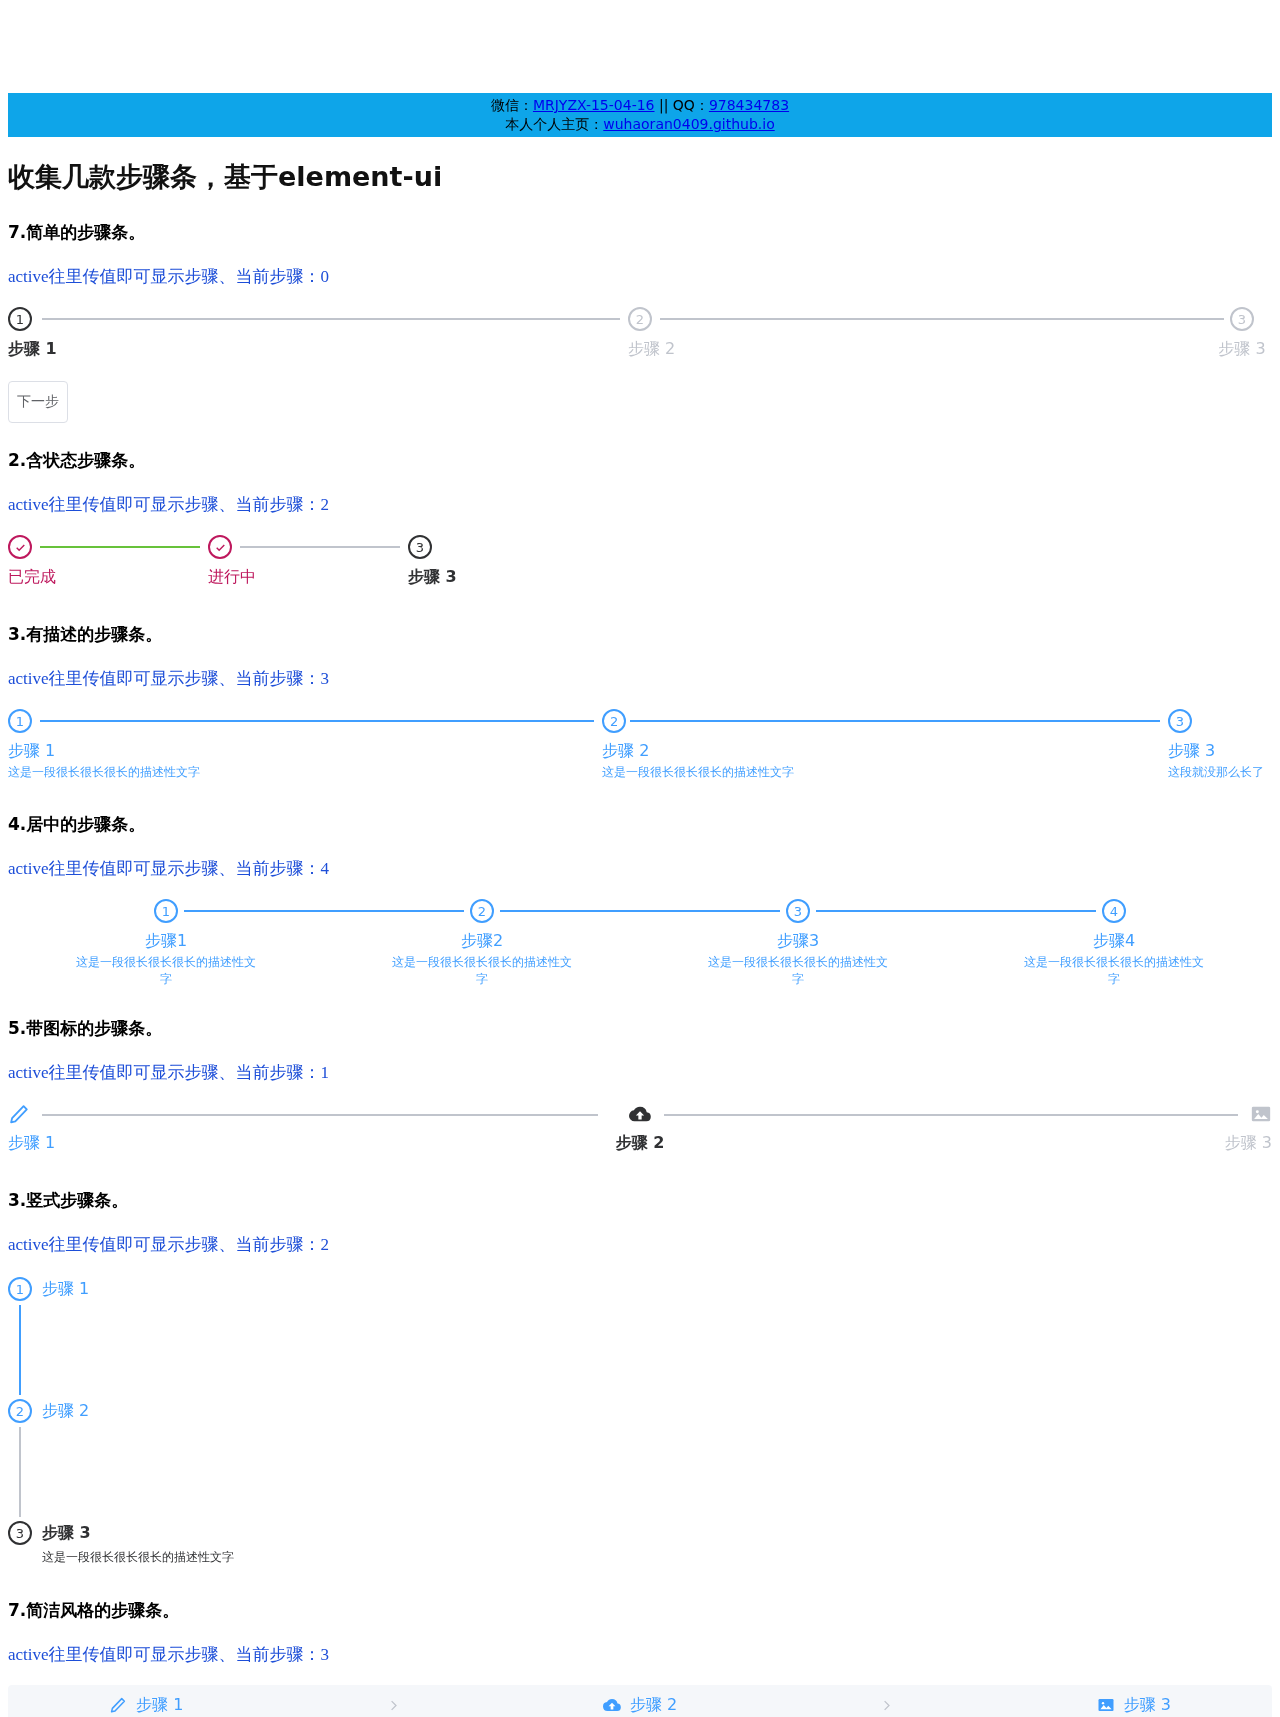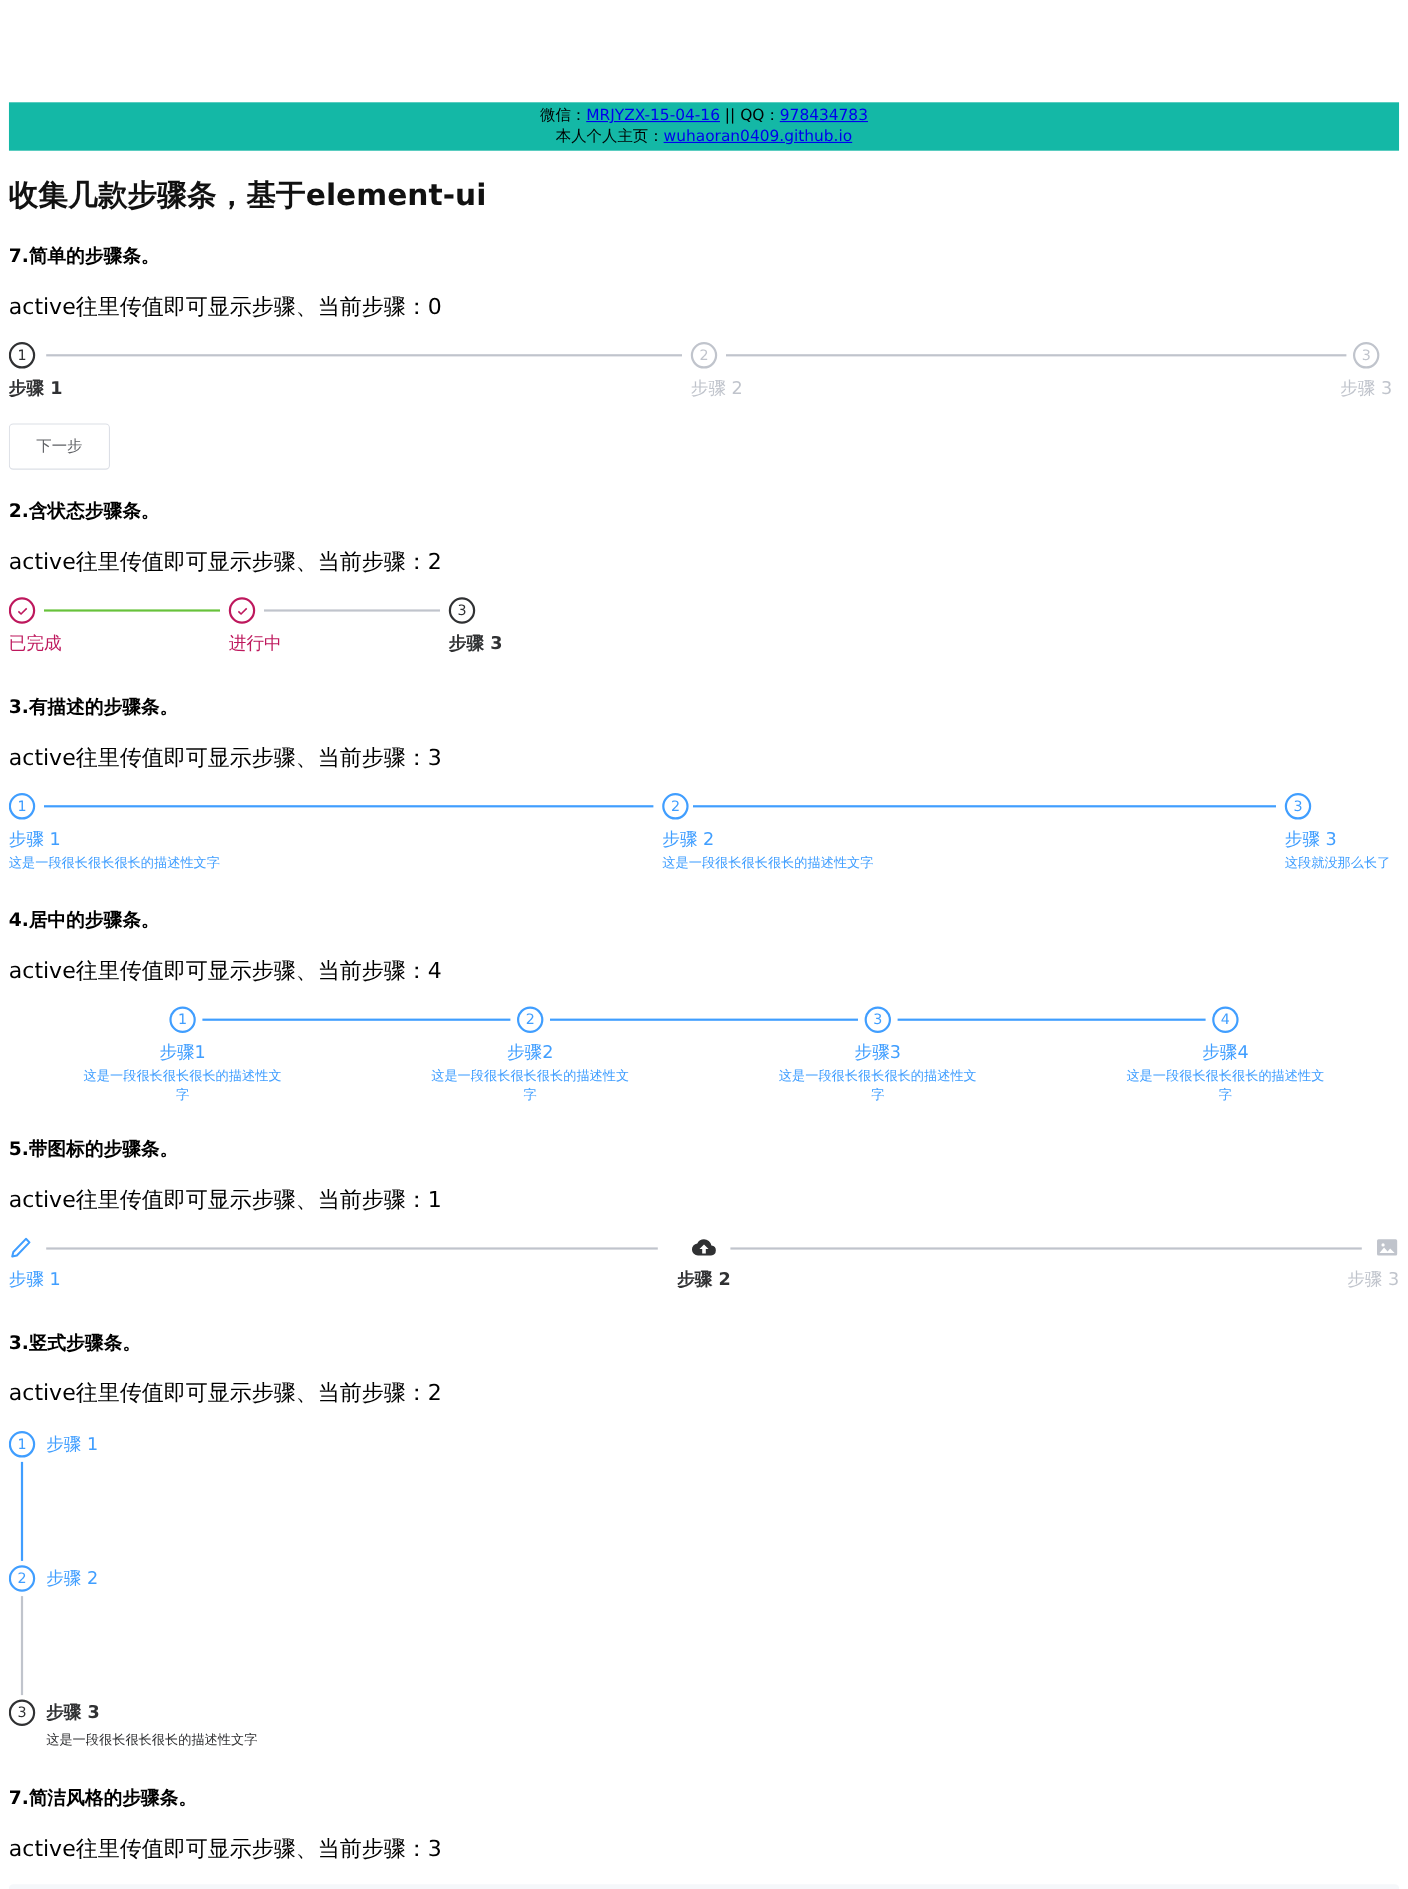--- a/index.html
+++ b/index.html
@@ -8,33 +8,33 @@
     width: 1264px;
     margin: 8px;
     font-family: "DejaVu Sans", "Liberation Sans", sans-serif;
     color: #303133;
     background: #fff;
   }
 
   
   .top-band {
     margin-top: 85px;
-    background: #14b8a6;
+    background: #0ea5e9;
     text-align: center;
     padding: 3px 0;
     font-size: 14px;
     line-height: 19px;
     color: #000;
   }
   .top-band a { color: #0000EE; text-decoration: underline; cursor: pointer; }
 
   
   .page-title { margin-top: 22px; font-size: 27px; font-weight: 700; color: #111; }
   .sec-heading { margin-top: 26px; font-size: 17px; font-weight: 700; color: #000; }
-  .intro { margin-top: 21px; font-size: 20px; color: #000000; }
+  .intro { margin-top: 21px; font-size: 17px; color: #1d4ed8; font-family: Liberation Serif, serif; }
 
   
   .c-finish  { color: #409EFF; }
   .c-success { color: #be185d; }
   .c-process { color: #303133; }
   .c-wait    { color: #C0C4CC; }
   .t-bold    { font-weight: 700; }
 
   
   .h-steps { position: relative; margin-top: 19px; }
@@ -76,21 +76,21 @@
 
   
   .el-button {
     margin-top: 12px;
     display: inline-block;
     background: #fff;
     border: 1px solid #DCDFE6;
     border-radius: 4px;
     color: #606266;
     font-size: 14px;
-    padding: 11px 24px;
+    padding: 11px 8px;
     cursor: pointer;
     font-family: Liberation Mono, monospace;
   }
 
   
   .simple-bar {
     margin-top: 19px;
     height: 40px;
     background: #F5F7FA;
     border-radius: 4px;

